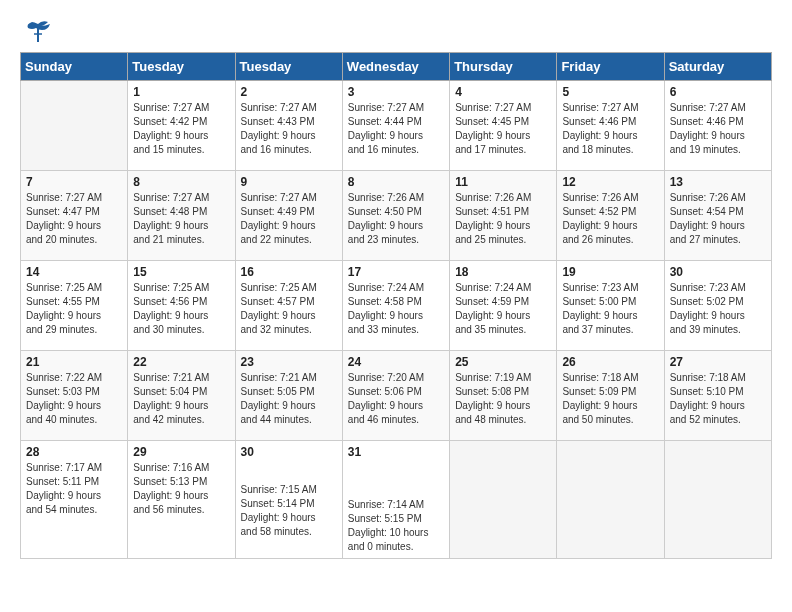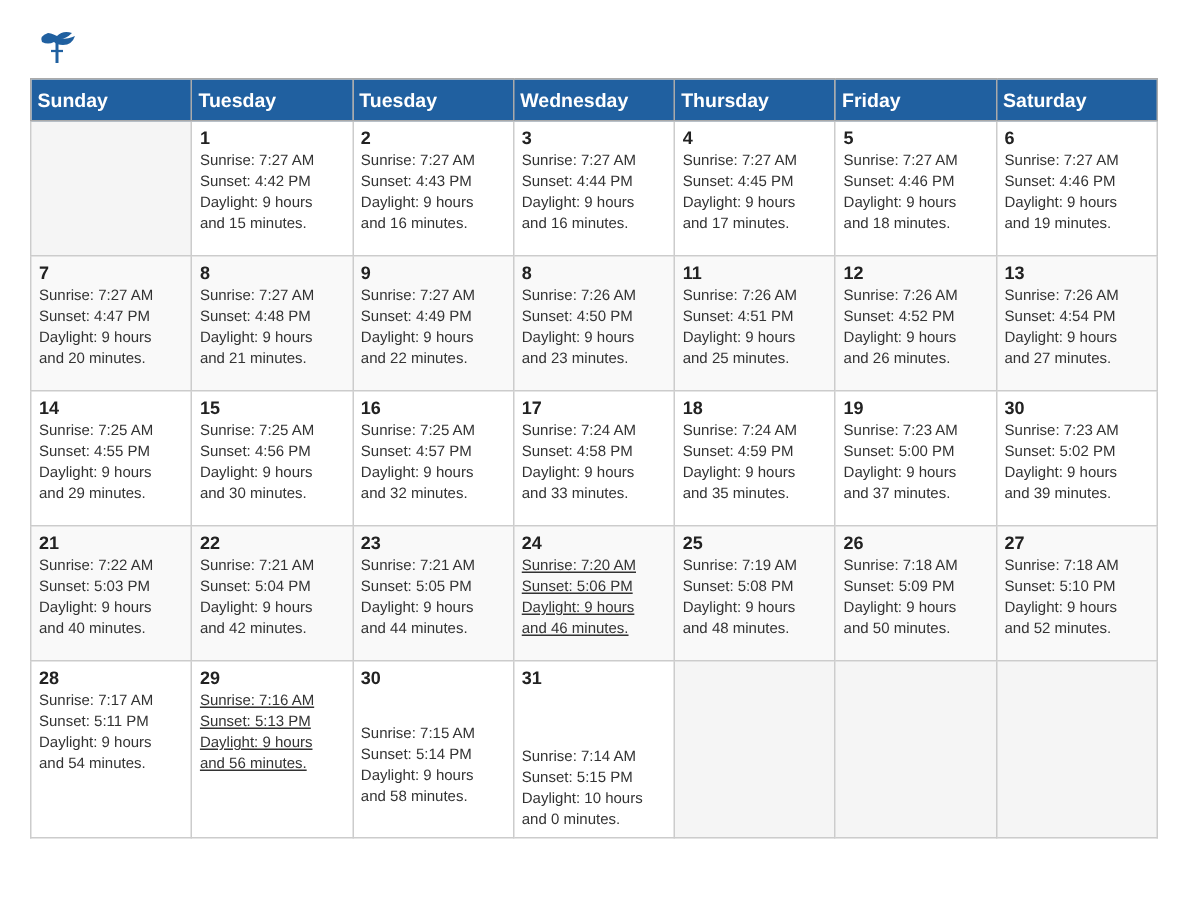--- a/index.html
+++ b/index.html
@@ -284,21 +284,21 @@
         </td>
         <td>
           <span class="day-number">23</span>
           <div class="day-info" style="white-space: pre-line;">Sunrise: 7:21 AM
 Sunset: 5:05 PM
 Daylight: 9 hours
 and 44 minutes.</div>
         </td>
         <td>
           <span class="day-number">24</span>
-          <div class="day-info" style="white-space: pre-line; text-decoration: underline;">Sunrise: 7:20 AM
+          <div class="day-info" style="white-space: pre-line;">Sunrise: 7:20 AM
 Sunset: 5:06 PM
 Daylight: 9 hours
 and 46 minutes.</div>
         </td>
         <td>
           <span class="day-number">25</span>
           <div class="day-info" style="white-space: pre-line;">Sunrise: 7:19 AM
 Sunset: 5:08 PM
 Daylight: 9 hours
 and 48 minutes.</div>
@@ -321,21 +321,21 @@
       <tr>
         <td>
           <span class="day-number">28</span>
           <div class="day-info" style="white-space: pre-line;">Sunrise: 7:17 AM
 Sunset: 5:11 PM
 Daylight: 9 hours
 and 54 minutes.</div>
         </td>
         <td>
           <span class="day-number">29</span>
-          <div class="day-info" style="white-space: pre-line; text-decoration: underline;">Sunrise: 7:16 AM
+          <div class="day-info" style="white-space: pre-line;">Sunrise: 7:16 AM
 Sunset: 5:13 PM
 Daylight: 9 hours
 and 56 minutes.</div>
         </td>
         <td>
           <span class="day-number">30</span>
           <div class="day-info" style="white-space: pre-line; margin-top: 24px;">Sunrise: 7:15 AM
 Sunset: 5:14 PM
 Daylight: 9 hours
 and 58 minutes.</div>

